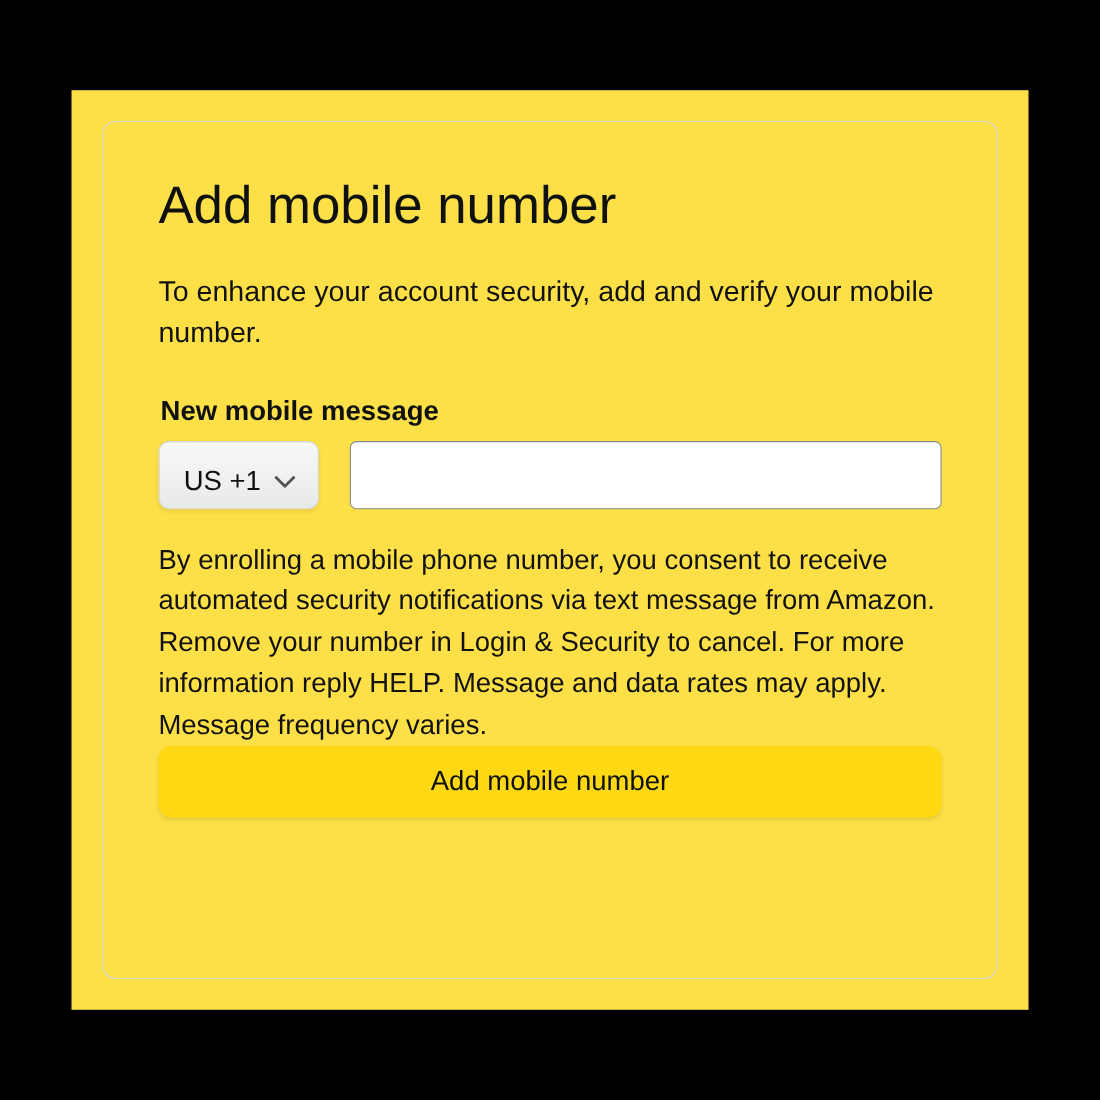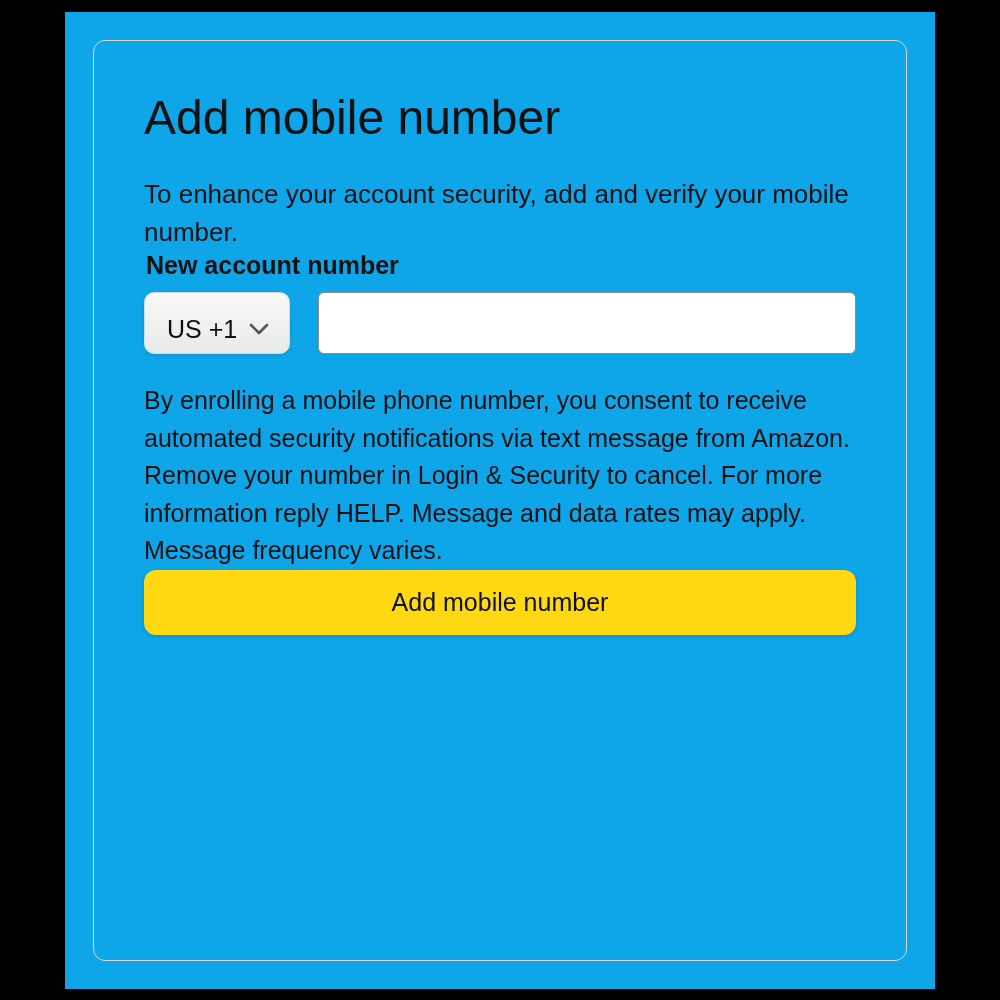--- a/index.html
+++ b/index.html
@@ -7,43 +7,44 @@
     background: #000;
     width: 1000px;
     height: 1000px;
     font-family: -apple-system, BlinkMacSystemFont, "Segoe UI", Arial, sans-serif;
     color: #0f1111;
     display: flex;
     align-items: center;
     justify-content: center;
   }
   .outer {
-    background: #0ea5e9;
+    background: #fde047;
     width: 870px;
-    height: 977px;
+    height: 836px;
     padding: 28px;
   }
   .card {
     border: 1px solid #d5d9d9;
     border-radius: 12px;
     width: 100%;
     height: 100%;
     padding: 48px 50px 40px 50px;
     display: flex;
     flex-direction: column;
   }
   .title {
     font-size: 48px;
     font-weight: 400;
     line-height: 1.2;
     margin-bottom: 30px;
   }
   .subtitle {
     font-size: 26px;
     line-height: 1.45;
+    margin-bottom: 38px;
     color: #111;
   }
   .field-label {
     font-size: 25px;
     font-weight: 700;
     margin-bottom: 12px;
     margin-left: 2px;
   }
   .input-row {
     display: flex;
@@ -95,21 +96,21 @@
   }
 </style>
 </head>
 <body>
 
 <div class="outer">
   <div class="card">
     <h1 class="title">Add mobile number</h1>
     <p class="subtitle">To enhance your account security, add and verify your mobile number.</p>
 
-    <div class="field-label">New account number</div>
+    <div class="field-label">New mobile message</div>
 
     <div class="input-row">
       <button class="country-select">
         <span>US +1</span>
         <span class="chevron">
           <svg width="20" height="14" viewBox="0 0 20 14">
               <path d="M2 3 L10 11 L18 3" fill="none" stroke="#555" stroke-width="2.6" stroke-linecap="round" stroke-linejoin="round"></path>
             </svg>
         </span>
       </button>

